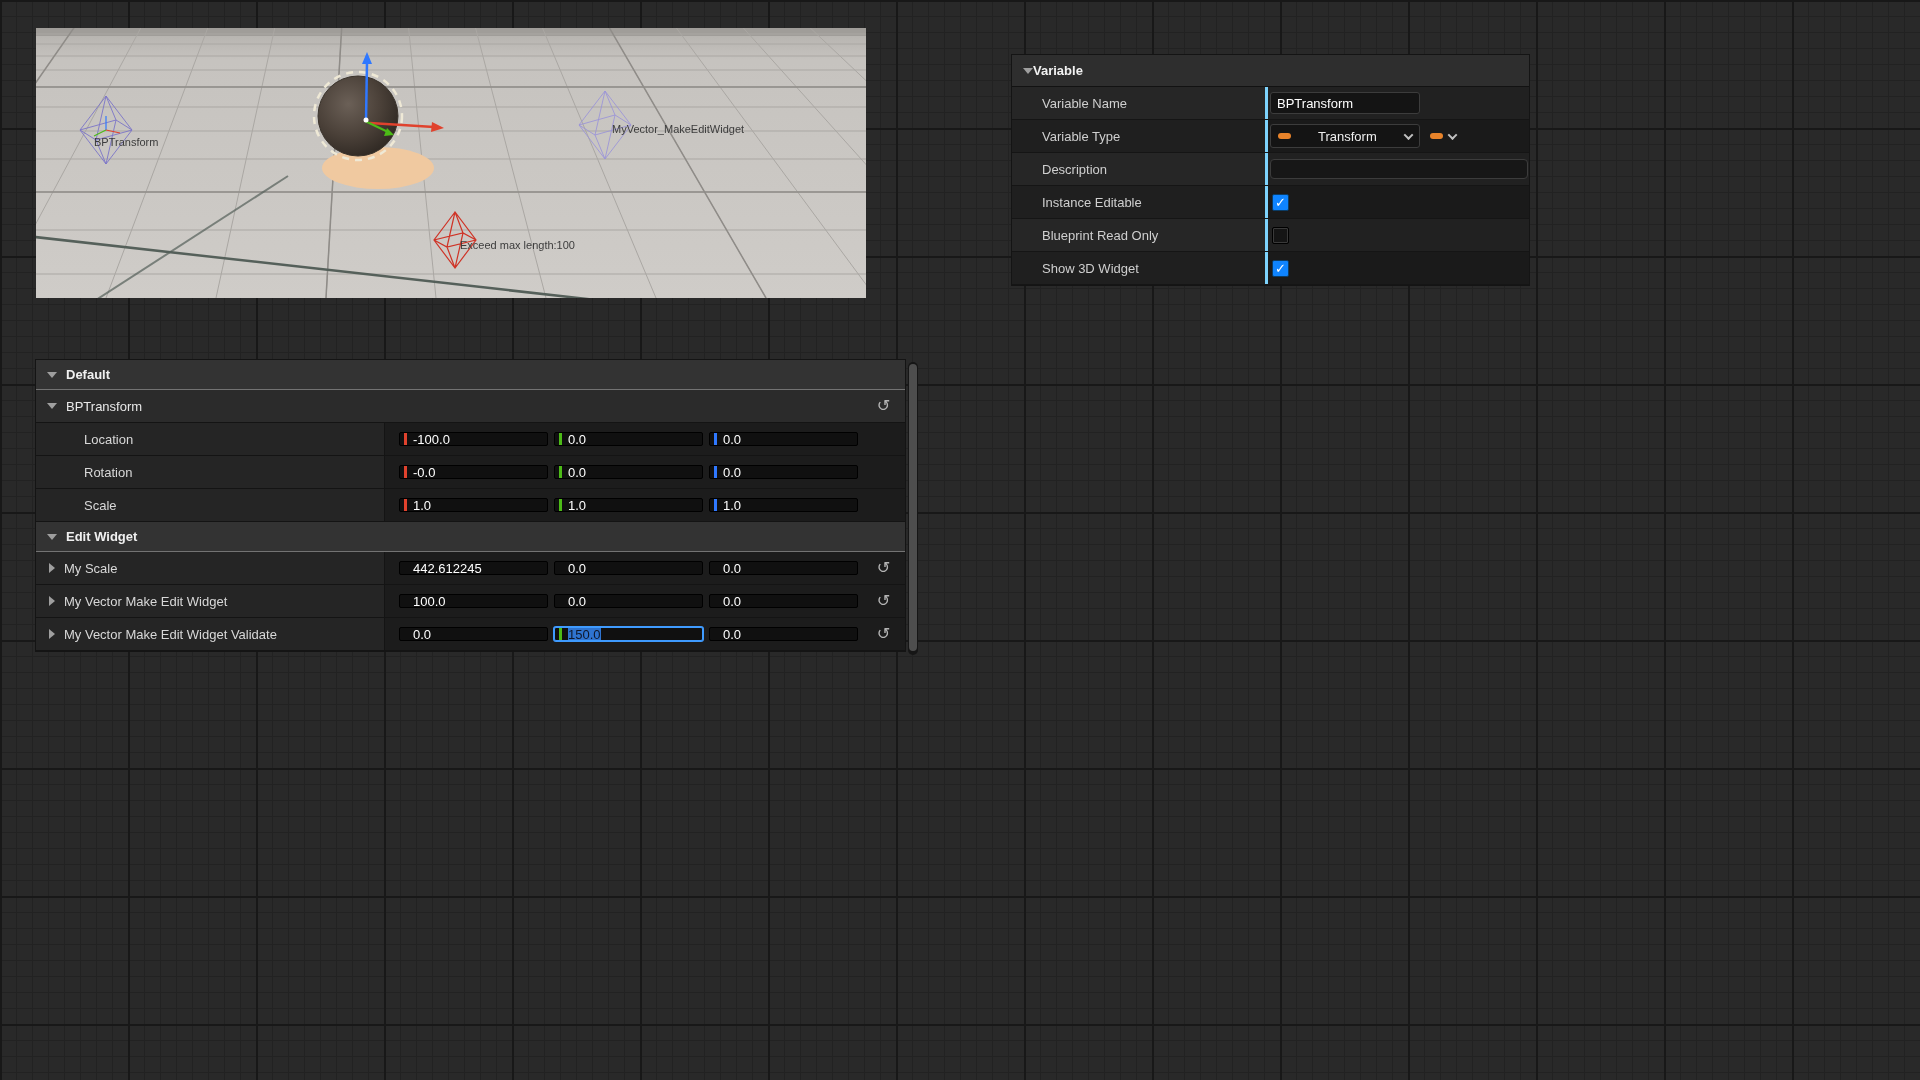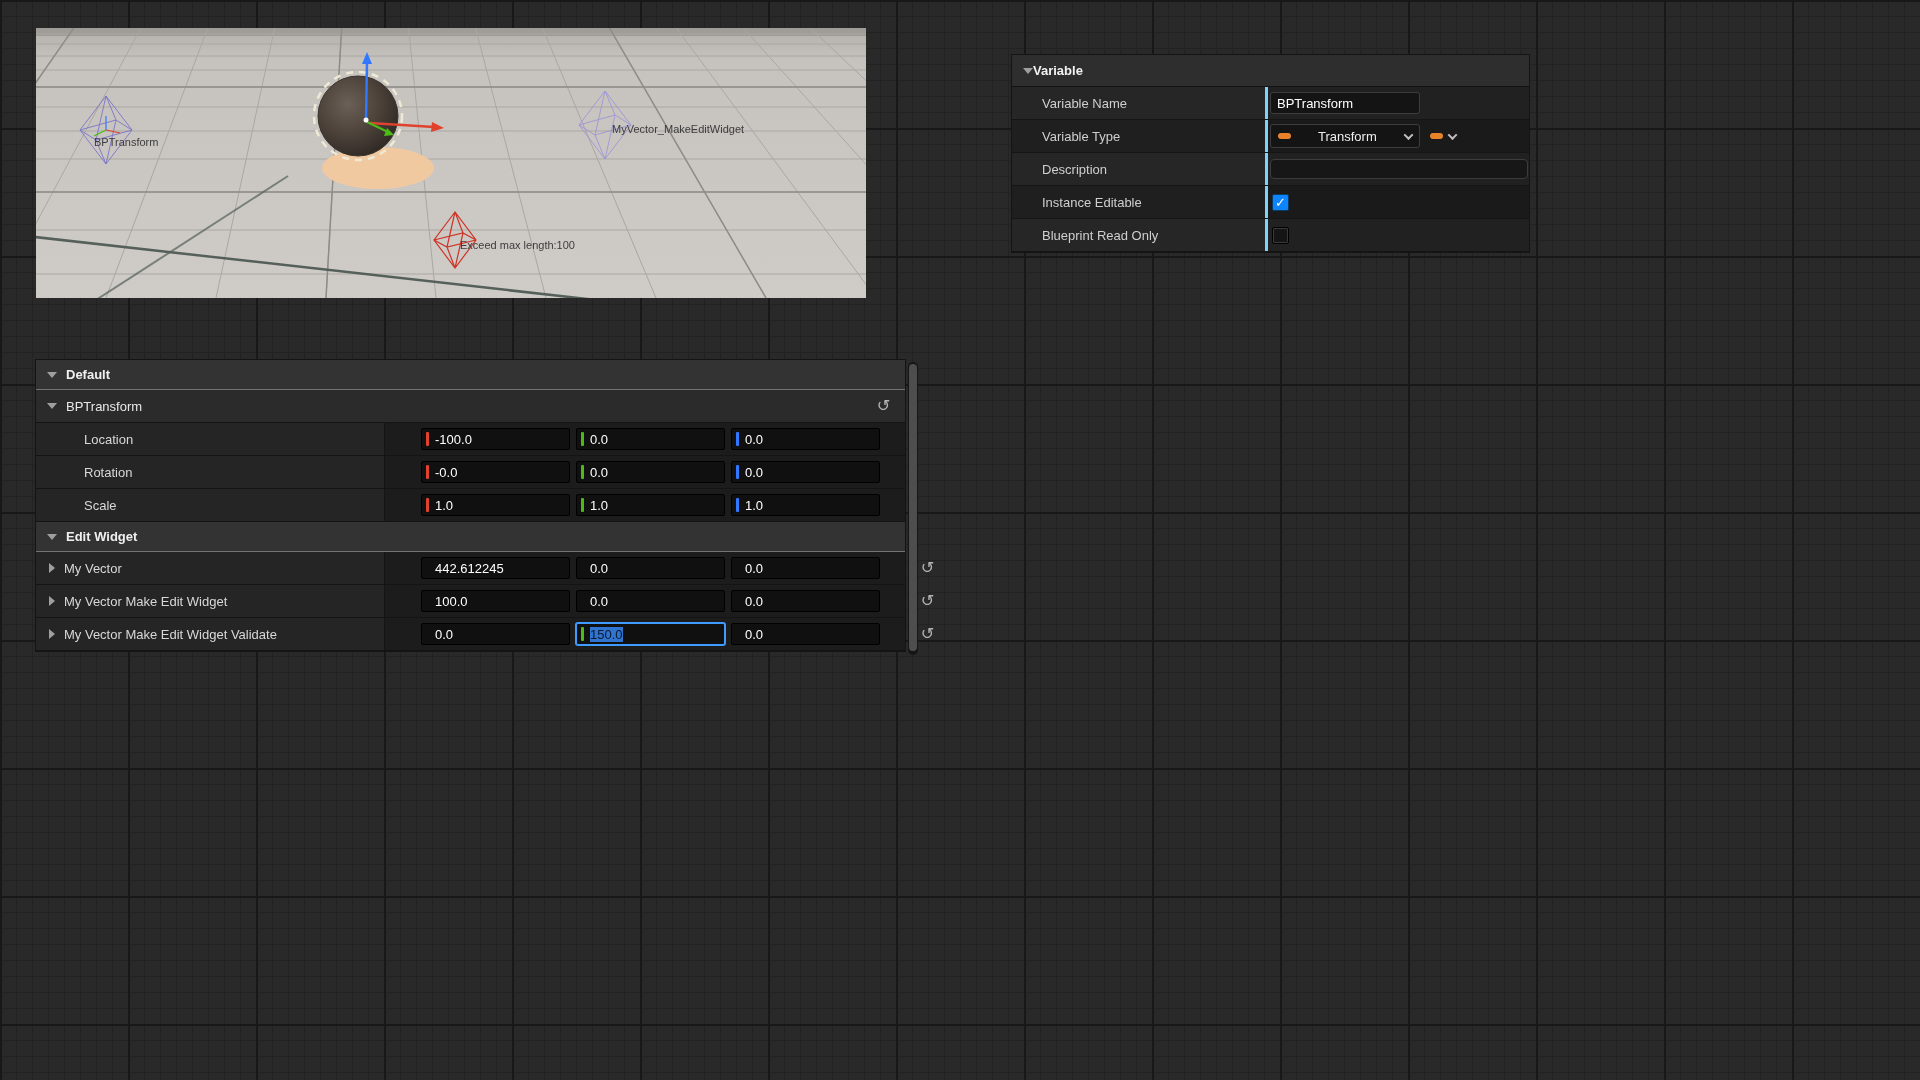--- a/index.html
+++ b/index.html
@@ -48,27 +48,27 @@
   .checkbox { width:17px; height:17px; margin-left:2px; background:#151515; border:1px solid #000; box-shadow:inset 0 0 0 1px #3a3a3a; border-radius:2px; position:relative; cursor:pointer; }
   .checkbox.on { background:var(--checkbox-blue); box-shadow:none; border-color:#0a3c66; }
   .checkbox.on::after { content:"✓"; position:absolute; inset:0; display:flex; align-items:center; justify-content:center; color:#fff; font-size:13px; font-weight:bold; }
   
   .details { position:absolute; left:36px; top:360px; width:869px; box-shadow:0 0 0 1px #141414; }
   .cat-header { height:30px; background:#333333; display:flex; align-items:center; gap:9px; padding-left:11px; border-bottom:1px solid #737373; cursor:pointer;text-align:right; }
   .cat-title { font-weight:bold; font-size:13px; color:#f0f0f0; }
   .obj-row { height:33px; background:#2b2b2b; display:flex; align-items:center; gap:9px; padding-left:11px; border-bottom:1px solid #141414; }
   .obj-title { font-size:13px; color:#e8e8e8; }
   .obj-row .reset-zone { margin-left:auto; }
-  .item-row { height:33px; display:flex; align-items:stretch; border-bottom:1px solid #141414; background:#1c1c1c;gap:22px; }
+  .item-row { height:33px; display:flex; align-items:stretch; border-bottom:1px solid #141414; background:#1c1c1c; }
   .label-cell { width:349px; flex:none; display:flex; align-items:center; background:#252525; border-right:1px solid #141414; color:#d8d8d8; font-size:13px; }
   .indent2 { padding-left:48px; }
   .with-tri { padding-left:13px; gap:9px; }
   .values { width:477px; flex:none; display:flex; align-items:center; gap:6px; padding-left:14px; }
   .reset-zone { width:43px; flex:none; display:flex; align-items:center; justify-content:center; }
-  .vfield { width:149px; height:22px; background:#101010; border:1px solid #000; border-radius:2px; display:flex; align-items:center; overflow:hidden; cursor:text; }
+  .vfield { width:149px; height:14px; background:#101010; border:1px solid #000; border-radius:2px; display:flex; align-items:center; overflow:hidden; cursor:text; }
   .stripe { width:3px; height:14px; border-radius:1px; margin:0 6px 0 4px; flex:none; }
   .axis-x .stripe { background:var(--axis-x); }
   .axis-y .stripe { background:var(--axis-y); }
   .axis-z .stripe { background:var(--axis-z); }
   .vtext { font-size:13px; color:#fff; white-space:nowrap; }
   .vfield.focused { border:1px solid var(--accent-blue); box-shadow:0 0 0 1px var(--accent-blue); }
   .sel { background:var(--selection-blue); color:#0f172a; }
   
   .scrollbar { position:absolute; left:908px; top:362px; width:10px; height:293px; background:#161616; border-radius:5px; }
   .scroll-thumb { position:absolute; left:1px; top:2px; width:8px; height:287px; background:#4e4e4e; border-radius:4px; cursor:grab; }
@@ -204,20 +204,26 @@
       <div class="vp-value">
         <div class="checkbox on"></div>
       </div>
     </div>
     <div class="vp-row">
       <div class="vp-label">Blueprint Read Only</div>
       <div class="vp-value">
         <div class="checkbox"></div>
       </div>
     </div>
+    <div class="vp-row">
+      <div class="vp-label">Show 3D Widget</div>
+      <div class="vp-value">
+        <div class="checkbox on"></div>
+      </div>
+    </div>
   </div>
 </section>
 
 <section class="details">
 
   <div class="cat-header">
     <span class="tri-down"></span>
     <span class="cat-title">Default</span>
   </div>
 
@@ -287,21 +293,21 @@
   </div>
 
   <div class="cat-header">
     <span class="tri-down"></span>
     <span class="cat-title">Edit Widget</span>
   </div>
 
   <div class="item-row">
     <div class="label-cell with-tri">
       <span class="tri-right"></span>
-      <span>My Vector</span>
+      <span>My Scale</span>
     </div>
     <div class="values">
       <div class="vfield">
           <span class="stripe"></span>
           <span class="vtext">442.612245</span>
         </div>
       <div class="vfield">
           <span class="stripe"></span>
           <span class="vtext">0.0</span>
         </div>

